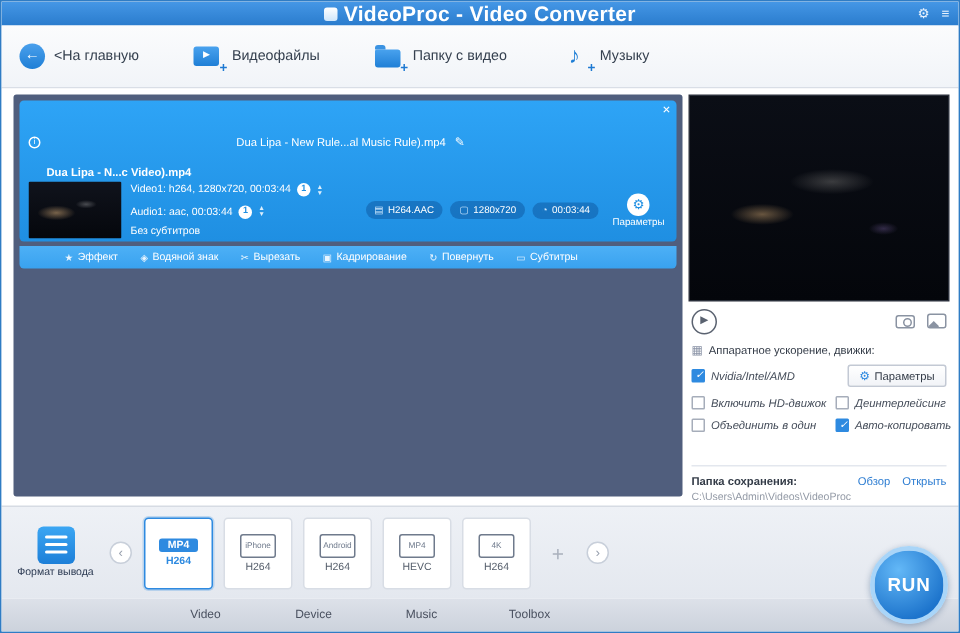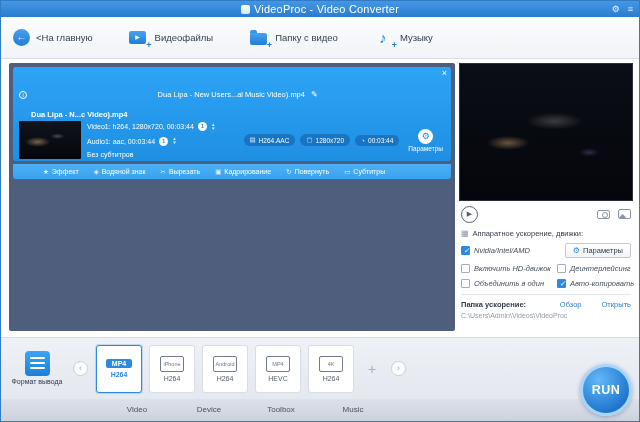--- a/index.html
+++ b/index.html
@@ -4,21 +4,21 @@
 <style>
   * { margin:0; padding:0; box-sizing:border-box; }
   html,body { width:640px; height:422px; font-family:"Liberation Sans", sans-serif; background:#eef1f5; }
   #app { position:relative; width:640px; height:422px; background:#fff; border:1px solid #2f7cc4; overflow:hidden; display:flex; flex-direction:column; }
 
   
   .titlebar { height:16px; background:linear-gradient(#4597e6,#2a7ccd); display:flex; align-items:center; padding:0 6px; flex:0 0 auto; }
   .tb-side { flex:1; display:flex; }
   .tb-center { display:flex; align-items:center; gap:4px; }
   .app-ic { width:9px; height:9px; background:linear-gradient(#fff,#cfe6fb); border-radius:2px; }
-  .tb-title { color:#fff; font-size:11px; font-weight:normal; letter-spacing:.2px; }
+  .tb-title { color:#fff; font-size:14px; font-weight:bold; letter-spacing:.2px; }
   .tb-controls { flex:1; display:flex; justify-content:flex-end; gap:8px; }
   .tb-ic { color:#e8f2fd; font-size:9px; line-height:16px; cursor:pointer; }
 
   
   .toolbar { height:42px; background:linear-gradient(#fbfcfd,#f1f4f8); border-bottom:1px solid #d9dee6; display:flex; align-items:center; padding:0 12px; gap:34px; flex:0 0 auto; }
   .tool { display:flex; align-items:center; gap:6px; cursor:pointer; }
   .tool-label { font-size:9.5px; color:#35404f; }
   .back-circle { width:17px; height:17px; border-radius:50%; background:linear-gradient(#4aa0ec,#1f7fd6); color:#fff; font-size:10px; line-height:16px; text-align:center; display:inline-block; }
   .icon-wrap { position:relative; display:inline-flex; align-items:center; justify-content:center; width:22px; height:18px; }
   .plus-badge { position:absolute; right:-3px; bottom:-3px; color:#1e79d2; font-weight:bold; font-size:9px; line-height:9px; text-shadow:0 0 2px #fff; }
@@ -86,26 +86,26 @@
   .hw-head { display:flex; align-items:center; gap:4px; margin-bottom:5px; }
   .hw-ic { color:#8a93a6; font-size:8px; }
   .hw-title { font-size:7.5px; color:#333b47; }
   .opt-row { display:flex; align-items:center; justify-content:space-between; margin-bottom:6px; }
   .cb-item { display:flex; align-items:center; gap:4px; cursor:pointer; white-space:nowrap;font-style:italic; }
   .cb { width:9px; height:9px; border:1px solid #a6adba; border-radius:1px; background:#fff; display:inline-block; position:relative; flex:0 0 auto; }
   .cb.checked { background:#2e8ae0; border-color:#2e8ae0; }
   .cb.checked::after { content:"✓"; position:absolute; left:0; top:-1px; width:9px; text-align:center; color:#fff; font-size:7px; line-height:10px; }
   .btn-params { display:inline-flex; align-items:center; gap:3px; border:1px solid #c3c9d4; background:linear-gradient(#fff,#f1f3f7); border-radius:2px; padding:2px 7px; font-size:7.5px; color:#333b47; cursor:pointer; }
   .btn-gear { color:#2e8ae0; font-size:8px; }
-  .opt-grid { display:grid; grid-template-columns:96px 1fr; row-gap:6px; margin-bottom:6px; }
+  .opt-grid { display:grid; grid-template-columns:96px 1fr; row-gap:6px; margin-bottom:22px; }
   .help-q { font-weight:bold; color:#333b47; margin-left:2px; }
   .divider { height:1px; background:#e3e7ee; margin:2px 0 5px 0; }
   .folder-row { display:flex; align-items:center; justify-content:space-between; }
   .folder-label { font-weight:bold; color:#333b47; font-size:7.5px; }
-  .folder-links { display:flex; gap:20px; }
+  .folder-links { display:flex; gap:8px; }
   .link { color:#2d7dd2; font-size:7.5px; cursor:pointer; }
   .save-path { color:#939aa6; font-size:7px; margin-top:3px; }
 
   
   .format-bar { height:62px; background:linear-gradient(#eef1f6,#e4e8ef); border-top:1px solid #d6dbe3; display:flex; align-items:center; padding:0 8px; gap:8px; flex:0 0 auto; position:relative; }
   .output-btn { width:56px; display:flex; flex-direction:column; align-items:center; gap:2px; cursor:pointer; }
   .ic-format { width:25px; height:25px; border-radius:4px; background:linear-gradient(#3ba6f3,#1d7fd8); position:relative; }
   .ic-format::before { content:""; position:absolute; left:5px; top:6px; width:15px; height:2px; background:#fff; box-shadow:0 5px 0 #fff, 0 10px 0 #fff; border-radius:1px; }
   .output-label { font-size:7px; color:#2c3a52; text-align:center; line-height:1.25; width:52px; }
   .tray { flex:1; display:flex; align-items:center; gap:8px; }
@@ -178,21 +178,21 @@
   </div>
 
   <div class="main">
 
     <div class="queue-panel">
       <div class="clip-card">
         <span class="clip-close">×</span>
         <div class="clip-head">
           <span class="ic-info">i</span>
           <span class="clip-title">Dua Lipa - N...c Video).mp4</span>
-          <span class="clip-title2">Dua Lipa - New Users...al Music Video).mp4</span>
+          <span class="clip-title2">Dua Lipa - New Rule...al Music Rule).mp4</span>
           <span class="ic-edit">✎</span>
         </div>
         <div class="clip-body">
           <div class="thumb"></div>
           <div class="tracks">
             <div class="track-row">
               <span class="track-text">Video1: h264, 1280x720, 00:03:44</span>
               <span class="num-chip">1</span>
               <span class="tgl">
                   <span>▲</span>
@@ -298,21 +298,21 @@
             <span>Объединить в один</span>
           </span>
           <span class="cb-item">
             <span class="cb checked"></span>
             <span>Авто-копировать</span>
             <span class="help-q">?</span>
           </span>
         </div>
         <div class="divider"></div>
         <div class="folder-row">
-          <span class="folder-label">Папка ускорение:</span>
+          <span class="folder-label">Папка сохранения:</span>
           <span class="folder-links">
             <span class="link">Обзор</span>
             <span class="link">Открыть</span>
           </span>
         </div>
         <div class="save-path">C:\Users\Admin\Videos\VideoProc</div>
       </div>
     </div>
   </div>
 
@@ -354,19 +354,19 @@
         </div>
         <span class="add-chip">+</span>
       </div>
       <span class="arrow-btn">›</span>
     </div>
   </div>
 
   <div class="tabs-bar">
     <span class="btab">Video</span>
     <span class="btab">Device</span>
+    <span class="btab">Music</span>
     <span class="btab">Toolbox</span>
-    <span class="btab">Music</span>
   </div>
 
   <div class="run-btn">RUN</div>
 
 </div>
 
 </body></html>

